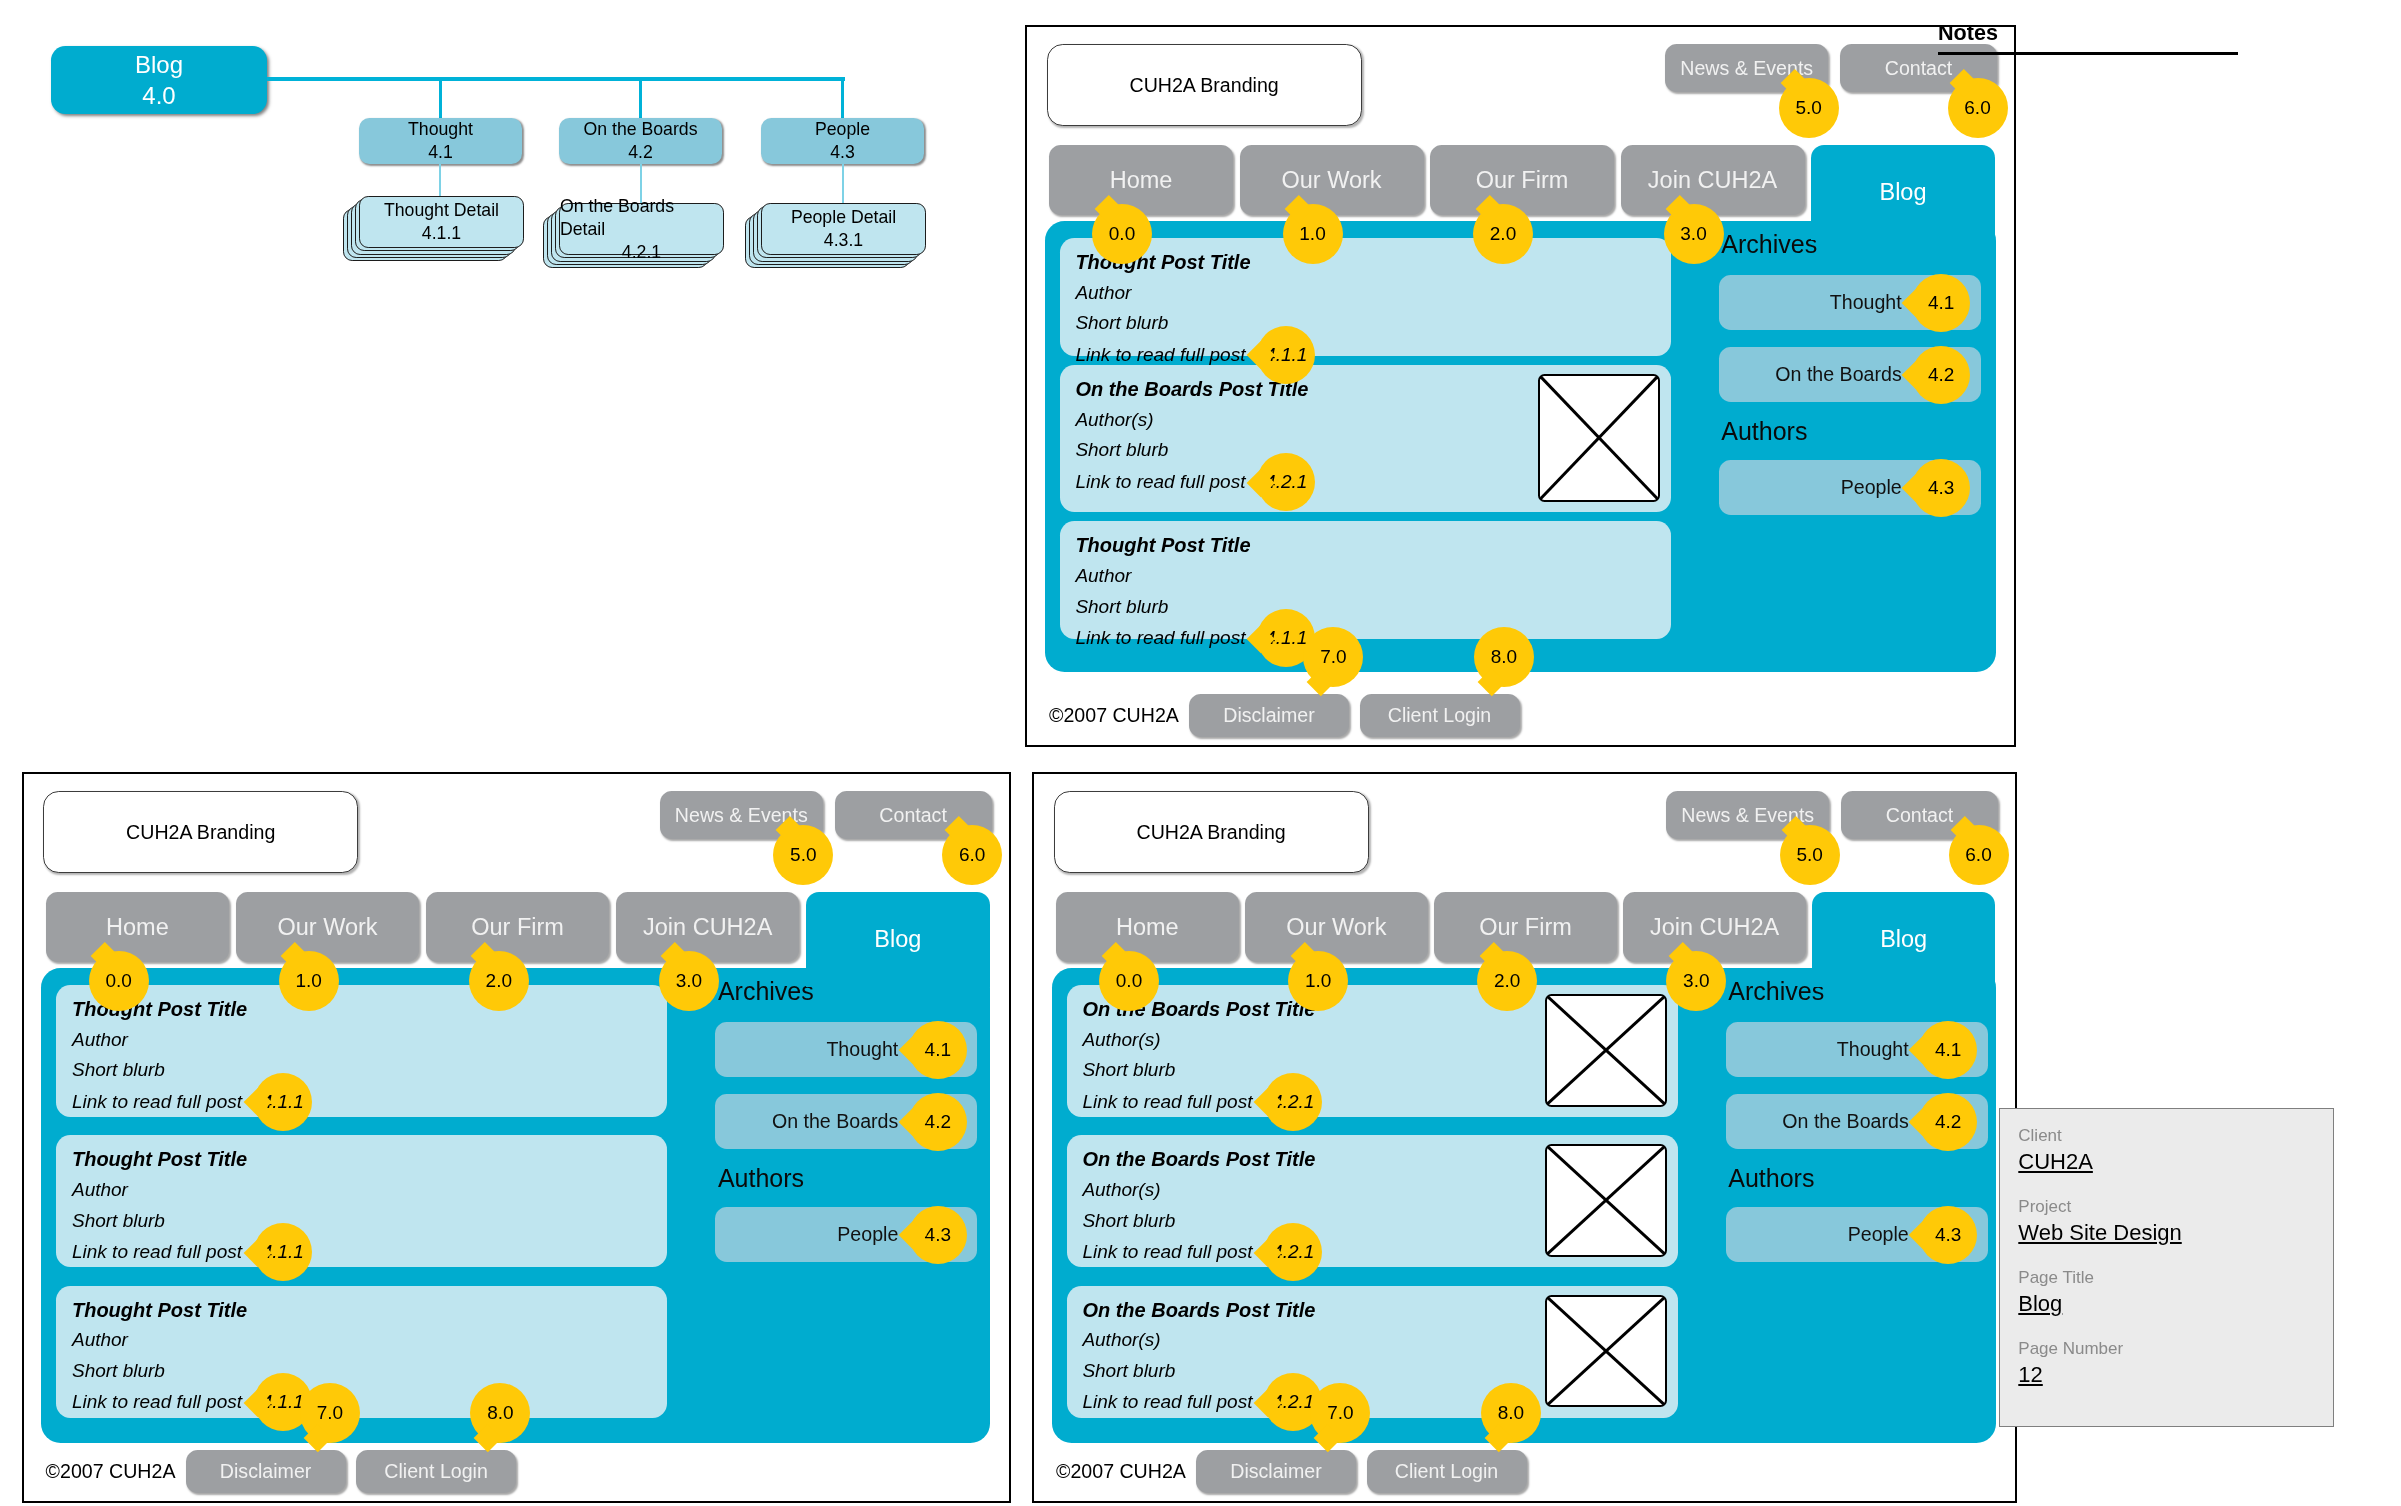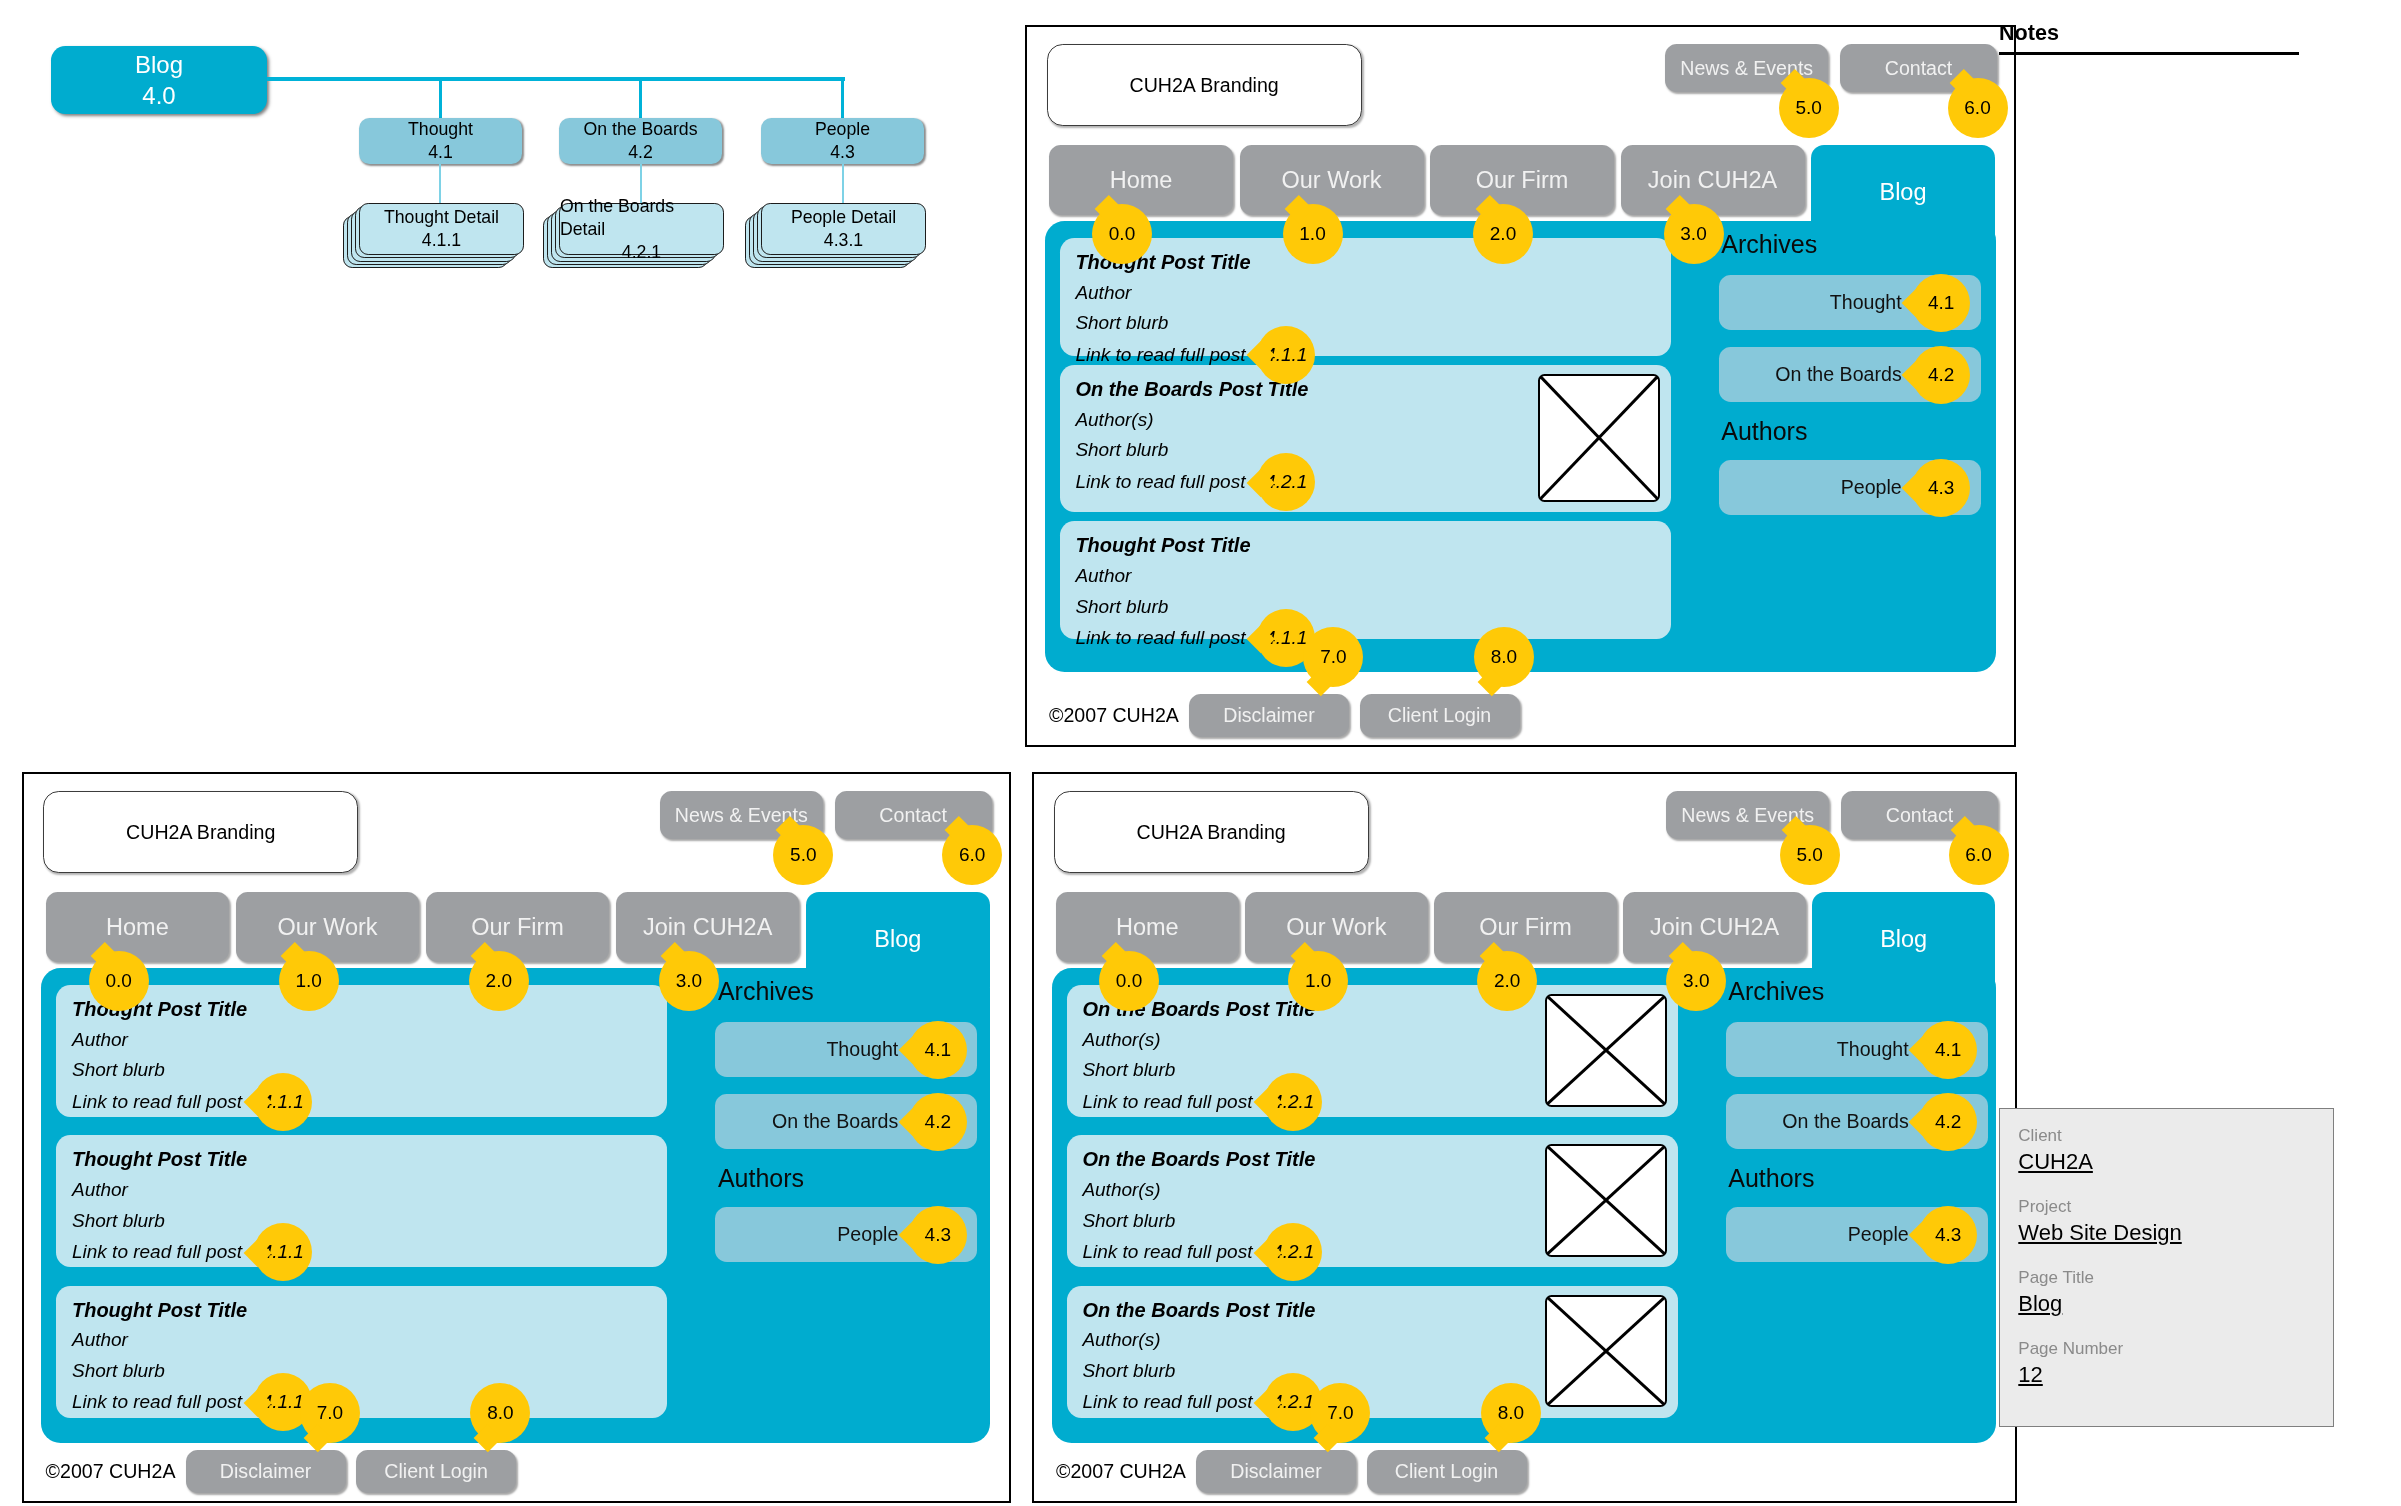--- a/index.html
+++ b/index.html
@@ -69,21 +69,21 @@
     display:flex;align-items:center;justify-content:center;font-weight:normal;font-size:19px;
     color:#000000;z-index:6;}
   .co::before{content:"";position:absolute;width:19.6px;height:19.6px;background:var(--yellow);
     transform:rotate(45deg);}
   .co-up::before{top:-4.6px;left:6.5px;}
   .co-down::before{bottom:-4.6px;left:7.8px;}
   .co-left::before{left:-5.9px;top:19.6px;}
   .co.inline{position:relative;flex:none;width:58px;height:58px;margin:-17px 0;}
 
   
-  .notes-head{position:absolute;left:1999px;top:19.6px;width:300px;border-bottom:3.3px solid #000;
+  .notes-head{position:absolute;left:1938px;top:19.6px;width:300px;border-bottom:3.3px solid #000;
     padding-bottom:6.5px;font-weight:bold;font-size:21.6px;color:#000;}
   .meta{position:absolute;left:1999px;top:1108px;width:335px;height:319px;background:#ebebeb;
     border:1.3px solid #7f7f7f;box-sizing:border-box;padding:17px 18.3px;}
   .m-label{font-size:17px;color:#8a8a8a;margin-bottom:3.3px;}
   .m-value{font-size:22px;color:#000;margin-bottom:21.6px;text-decoration:underline;}
   .m-row{display:flex;}
   .m-col{width:216px;}
 </style>
 </head>
 <body>
@@ -95,21 +95,21 @@
         <span>Blog</span>
         <span>4.0</span>
       </div>
       <div class="sm-line" style="left: 267px; top: 77px; width: 578px; height: 3.9px;"></div>
       <div class="sm-line" style="left: 439px; top: 77px; width: 3.3px; height: 43px;"></div>
       <div class="sm-node sm-child" style="left: 359px; top: 118px; width: 163px; height: 46px;">
         <span>Thought</span>
         <span>4.1</span>
       </div>
       <div class="sm-line thin" style="left: 439px; top: 164px; width: 2px; height: 40px;"></div>
-      <div class="sm-stack" style="left: 359px; top: 203px; width: 163px; height: 50px;">
+      <div class="sm-stack" style="left: 359px; top: 196px; width: 163px; height: 50px;">
         <div class="sm-layer" style="left: -15.7px; top: 13px; z-index: 1;"></div>
         <div class="sm-layer" style="left: -11.8px; top: 9.8px; z-index: 2;"></div>
         <div class="sm-layer" style="left: -7.8px; top: 6.5px; z-index: 3;"></div>
         <div class="sm-layer" style="left: -3.9px; top: 3.3px; z-index: 4;"></div>
         <div class="sm-detail" style="z-index: 6;">
           <span>Thought Detail</span>
           <span>4.1.1</span>
         </div>
       </div>
       <div class="sm-line" style="left: 639px; top: 77px; width: 3.3px; height: 43px;"></div>

